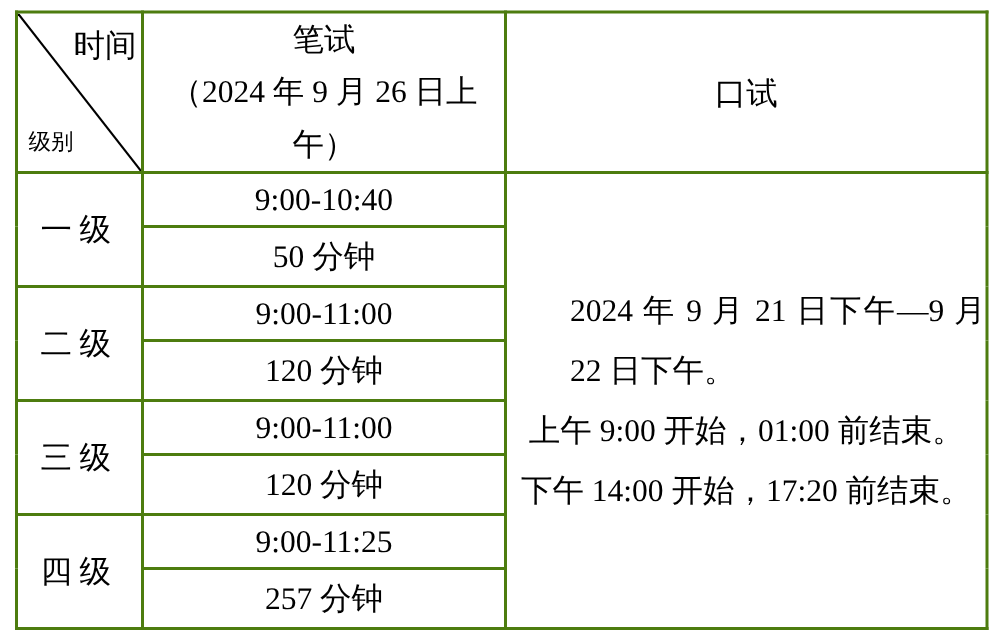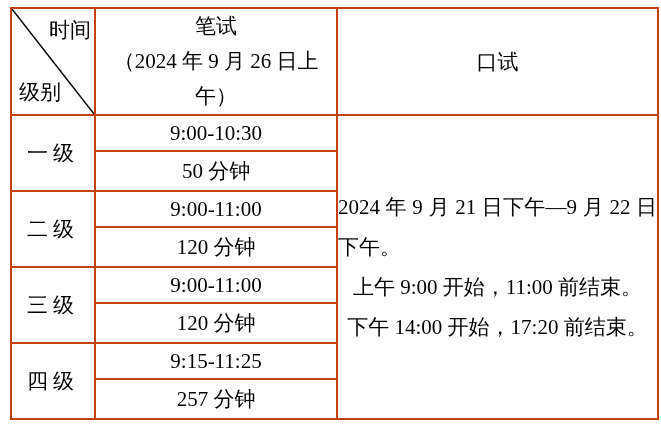--- a/index.html
+++ b/index.html
@@ -19,21 +19,21 @@
   table.schedule {
     position: absolute;
     left: 10px;
     top: 7px;
     width: 647px;
     height: 413px;
     border-collapse: collapse;
     table-layout: fixed;
   }
   table.schedule td {
-    border: 2px solid #c2410c;
+    border: 2px solid #4d7c0f;
     font-size: 21px;
     color: #000000;
     text-align: center;
     vertical-align: middle;
     padding: 0;
   }
   col.c1 { width: 84px; }
   col.c2 { width: 242px; }
   col.c3 { width: 321px; }
   tr.header-row { height: 81px; }
@@ -53,21 +53,21 @@
     position: absolute;
     top: 11px;
     right: 3px;
     font-size: 21px;
     line-height: 1;
   }
   .corner-bottom {
     position: absolute;
     bottom: 11px;
     left: 7px;
-    font-size: 21px;
+    font-size: 15px;
     line-height: 1;
   }
 
   td.written-head div {
     line-height: 35px;
   }
 
   td.level-cell {
     letter-spacing: 5px;
     font-family: Liberation Mono, monospace;
@@ -79,20 +79,21 @@
     padding: 0 13px 0 9px;
   }
   td.oral-cell p {
     margin: 0;
     line-height: 40px;
     font-size: 21px;
   }
   td.oral-cell p.justify {
     text-align: justify;
     text-align-last: left;
+    margin-left: 42px;
   }
 </style>
 </head>
 <body>
 
 <div class="page">
   <table class="schedule">
     <colgroup>
       <col class="c1">
       <col class="c2">
@@ -109,24 +110,24 @@
         </td>
         <td class="written-head">
           <div>笔试</div>
           <div>（2024 年 9 月 26 日上午）</div>
         </td>
         <td class="oral-head">口试</td>
       </tr>
 
       <tr>
         <td class="level-cell" rowspan="2">一级</td>
-        <td>9:00-10:30</td>
+        <td>9:00-10:40</td>
         <td class="oral-cell" rowspan="8">
           <p class="justify">2024 年 9 月 21 日下午—9 月 22 日下午。</p>
-          <p>上午 9:00 开始，11:00 前结束。</p>
+          <p>上午 9:00 开始，01:00 前结束。</p>
           <p>下午 14:00 开始，17:20 前结束。</p>
         </td>
       </tr>
       <tr>
         <td>50 分钟</td>
       </tr>
 
       <tr>
         <td class="level-cell" rowspan="2">二级</td>
         <td>9:00-11:00</td>
@@ -138,20 +139,20 @@
       <tr>
         <td class="level-cell" rowspan="2">三级</td>
         <td>9:00-11:00</td>
       </tr>
       <tr>
         <td>120 分钟</td>
       </tr>
 
       <tr>
         <td class="level-cell" rowspan="2">四级</td>
-        <td>9:15-11:25</td>
+        <td>9:00-11:25</td>
       </tr>
       <tr>
         <td>257 分钟</td>
       </tr>
     </tbody>
   </table>
 </div>
 
 </body></html>

